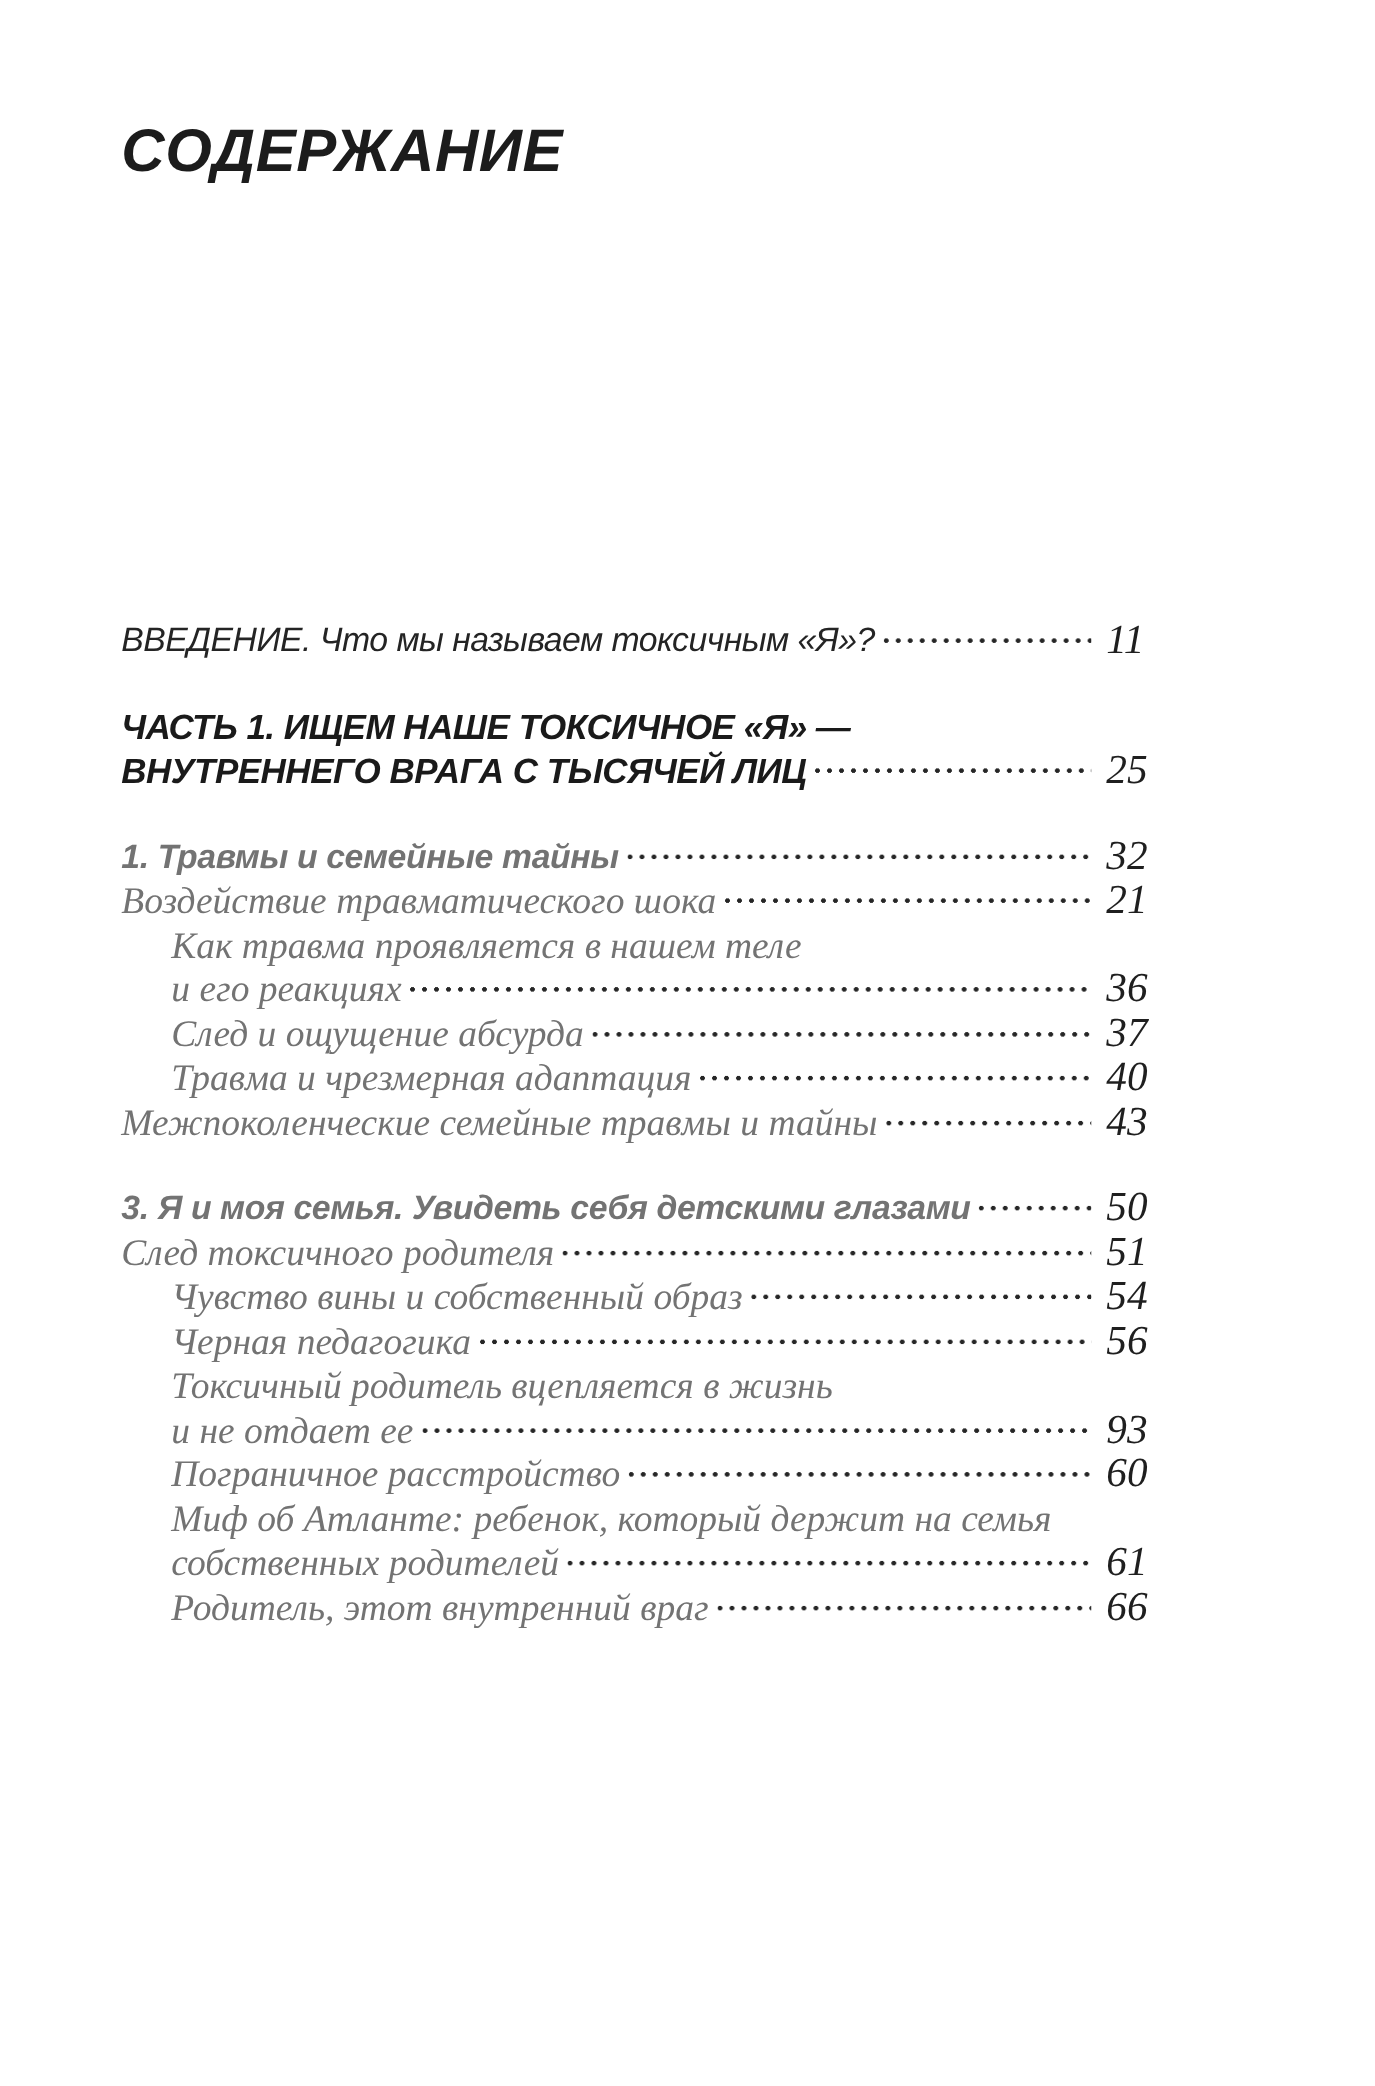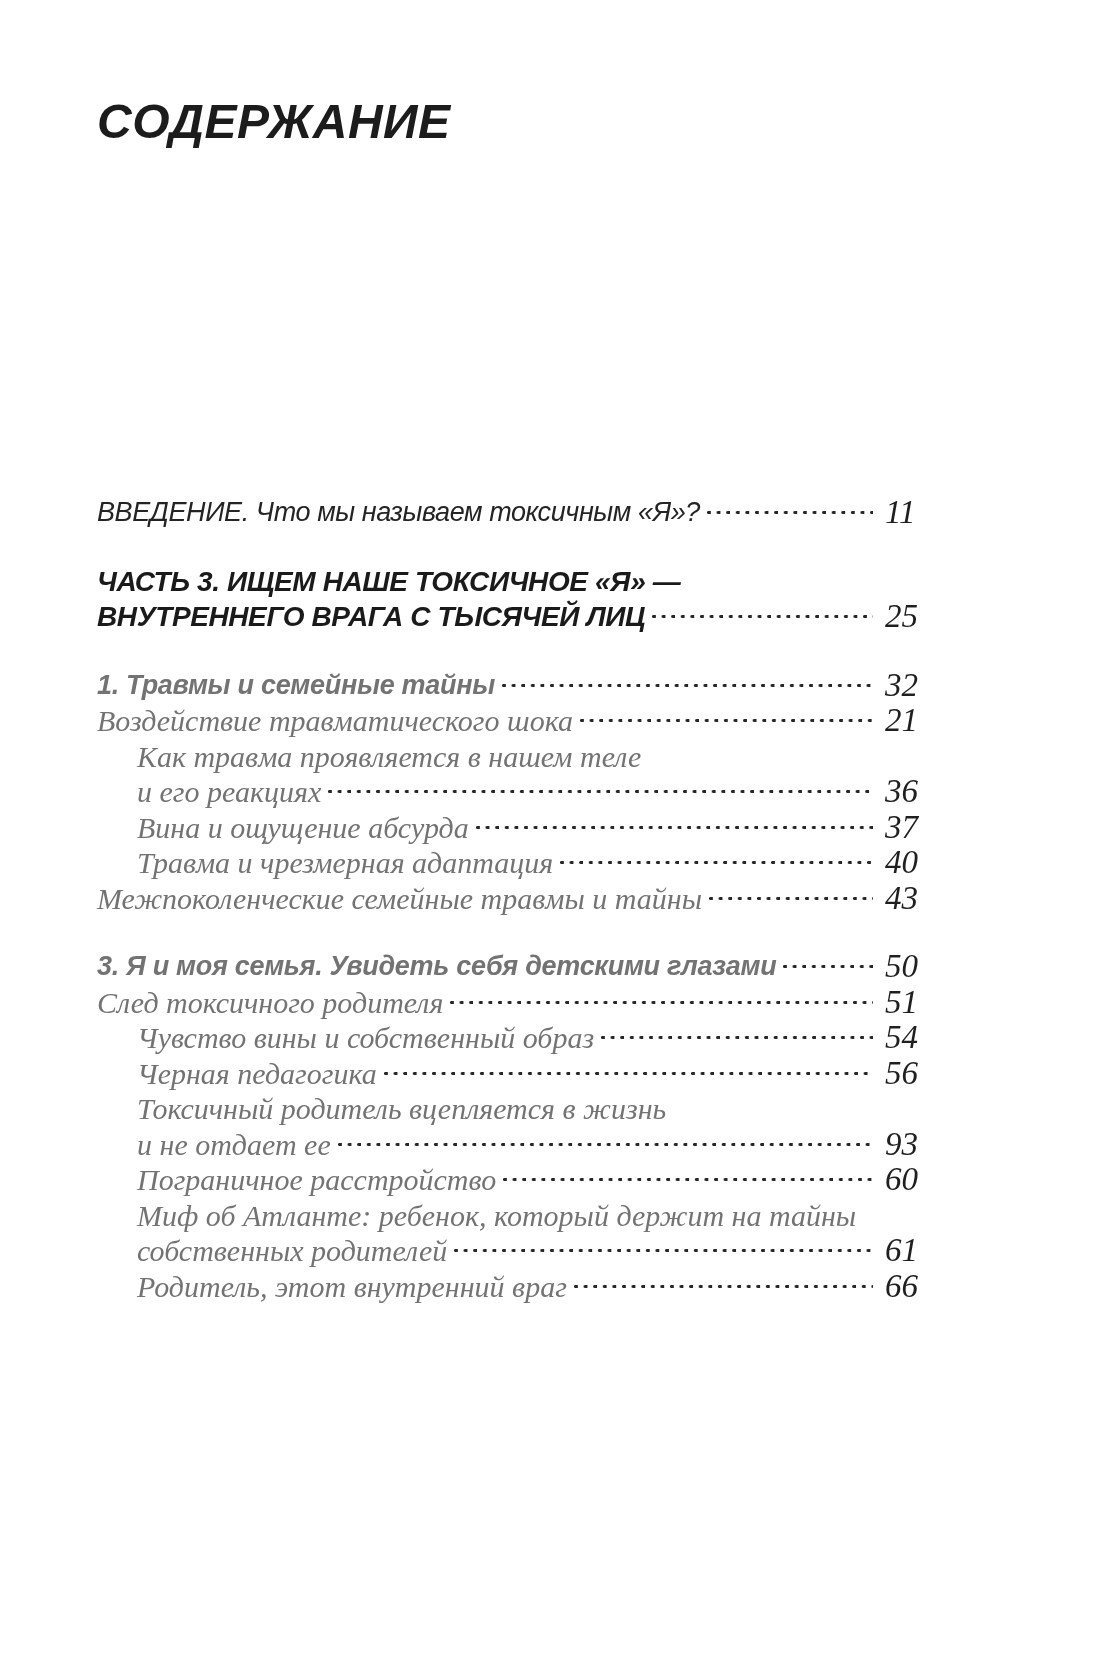--- a/index.html
+++ b/index.html
@@ -101,21 +101,21 @@
 <div class="sheet">
   <div class="content">
     <h1 class="toc-title">СОДЕРЖАНИЕ</h1>
     <section id="toc-list">
         <div class="row s-intro-caps ind-0">
           <span class="label">ВВЕДЕНИЕ. Что мы называем токсичным «Я»?</span>
           <span class="leader"></span>
           <span class="pg">11</span>
         </div>
         <div class="row s-part-caps ind-0 gap">
-          <span class="label">ЧАСТЬ 3. ИЩЕМ НАШЕ ТОКСИЧНОЕ «Я» —</span>
+          <span class="label">ЧАСТЬ 1. ИЩЕМ НАШЕ ТОКСИЧНОЕ «Я» —</span>
         </div>
         <div class="row s-part-caps ind-0">
           <span class="label">ВНУТРЕННЕГО ВРАГА С ТЫСЯЧЕЙ ЛИЦ</span>
           <span class="leader"></span>
           <span class="pg">25</span>
         </div>
         <div class="row s-chapter ind-0 gap">
           <span class="label">1. Травмы и семейные тайны</span>
           <span class="leader"></span>
           <span class="pg">32</span>
@@ -127,21 +127,21 @@
         </div>
         <div class="row s-plain ind-1">
           <span class="label">Как травма проявляется в нашем теле</span>
         </div>
         <div class="row s-plain ind-1">
           <span class="label">и его реакциях </span>
           <span class="leader"></span>
           <span class="pg">36</span>
         </div>
         <div class="row s-plain ind-1">
-          <span class="label">Вина и ощущение абсурда </span>
+          <span class="label">След и ощущение абсурда </span>
           <span class="leader"></span>
           <span class="pg">37</span>
         </div>
         <div class="row s-plain ind-1">
           <span class="label">Травма и чрезмерная адаптация </span>
           <span class="leader"></span>
           <span class="pg">40</span>
         </div>
         <div class="row s-plain ind-0">
           <span class="label">Межпоколенческие семейные травмы и тайны </span>
@@ -175,21 +175,21 @@
           <span class="label">и не отдает ее </span>
           <span class="leader"></span>
           <span class="pg">93</span>
         </div>
         <div class="row s-plain ind-1">
           <span class="label">Пограничное расстройство </span>
           <span class="leader"></span>
           <span class="pg">60</span>
         </div>
         <div class="row s-plain ind-1">
-          <span class="label">Миф об Атланте: ребенок, который держит на тайны</span>
+          <span class="label">Миф об Атланте: ребенок, который держит на семья</span>
         </div>
         <div class="row s-plain ind-1">
           <span class="label">собственных родителей </span>
           <span class="leader"></span>
           <span class="pg">61</span>
         </div>
         <div class="row s-plain ind-1">
           <span class="label">Родитель, этот внутренний враг</span>
           <span class="leader"></span>
           <span class="pg">66</span>

